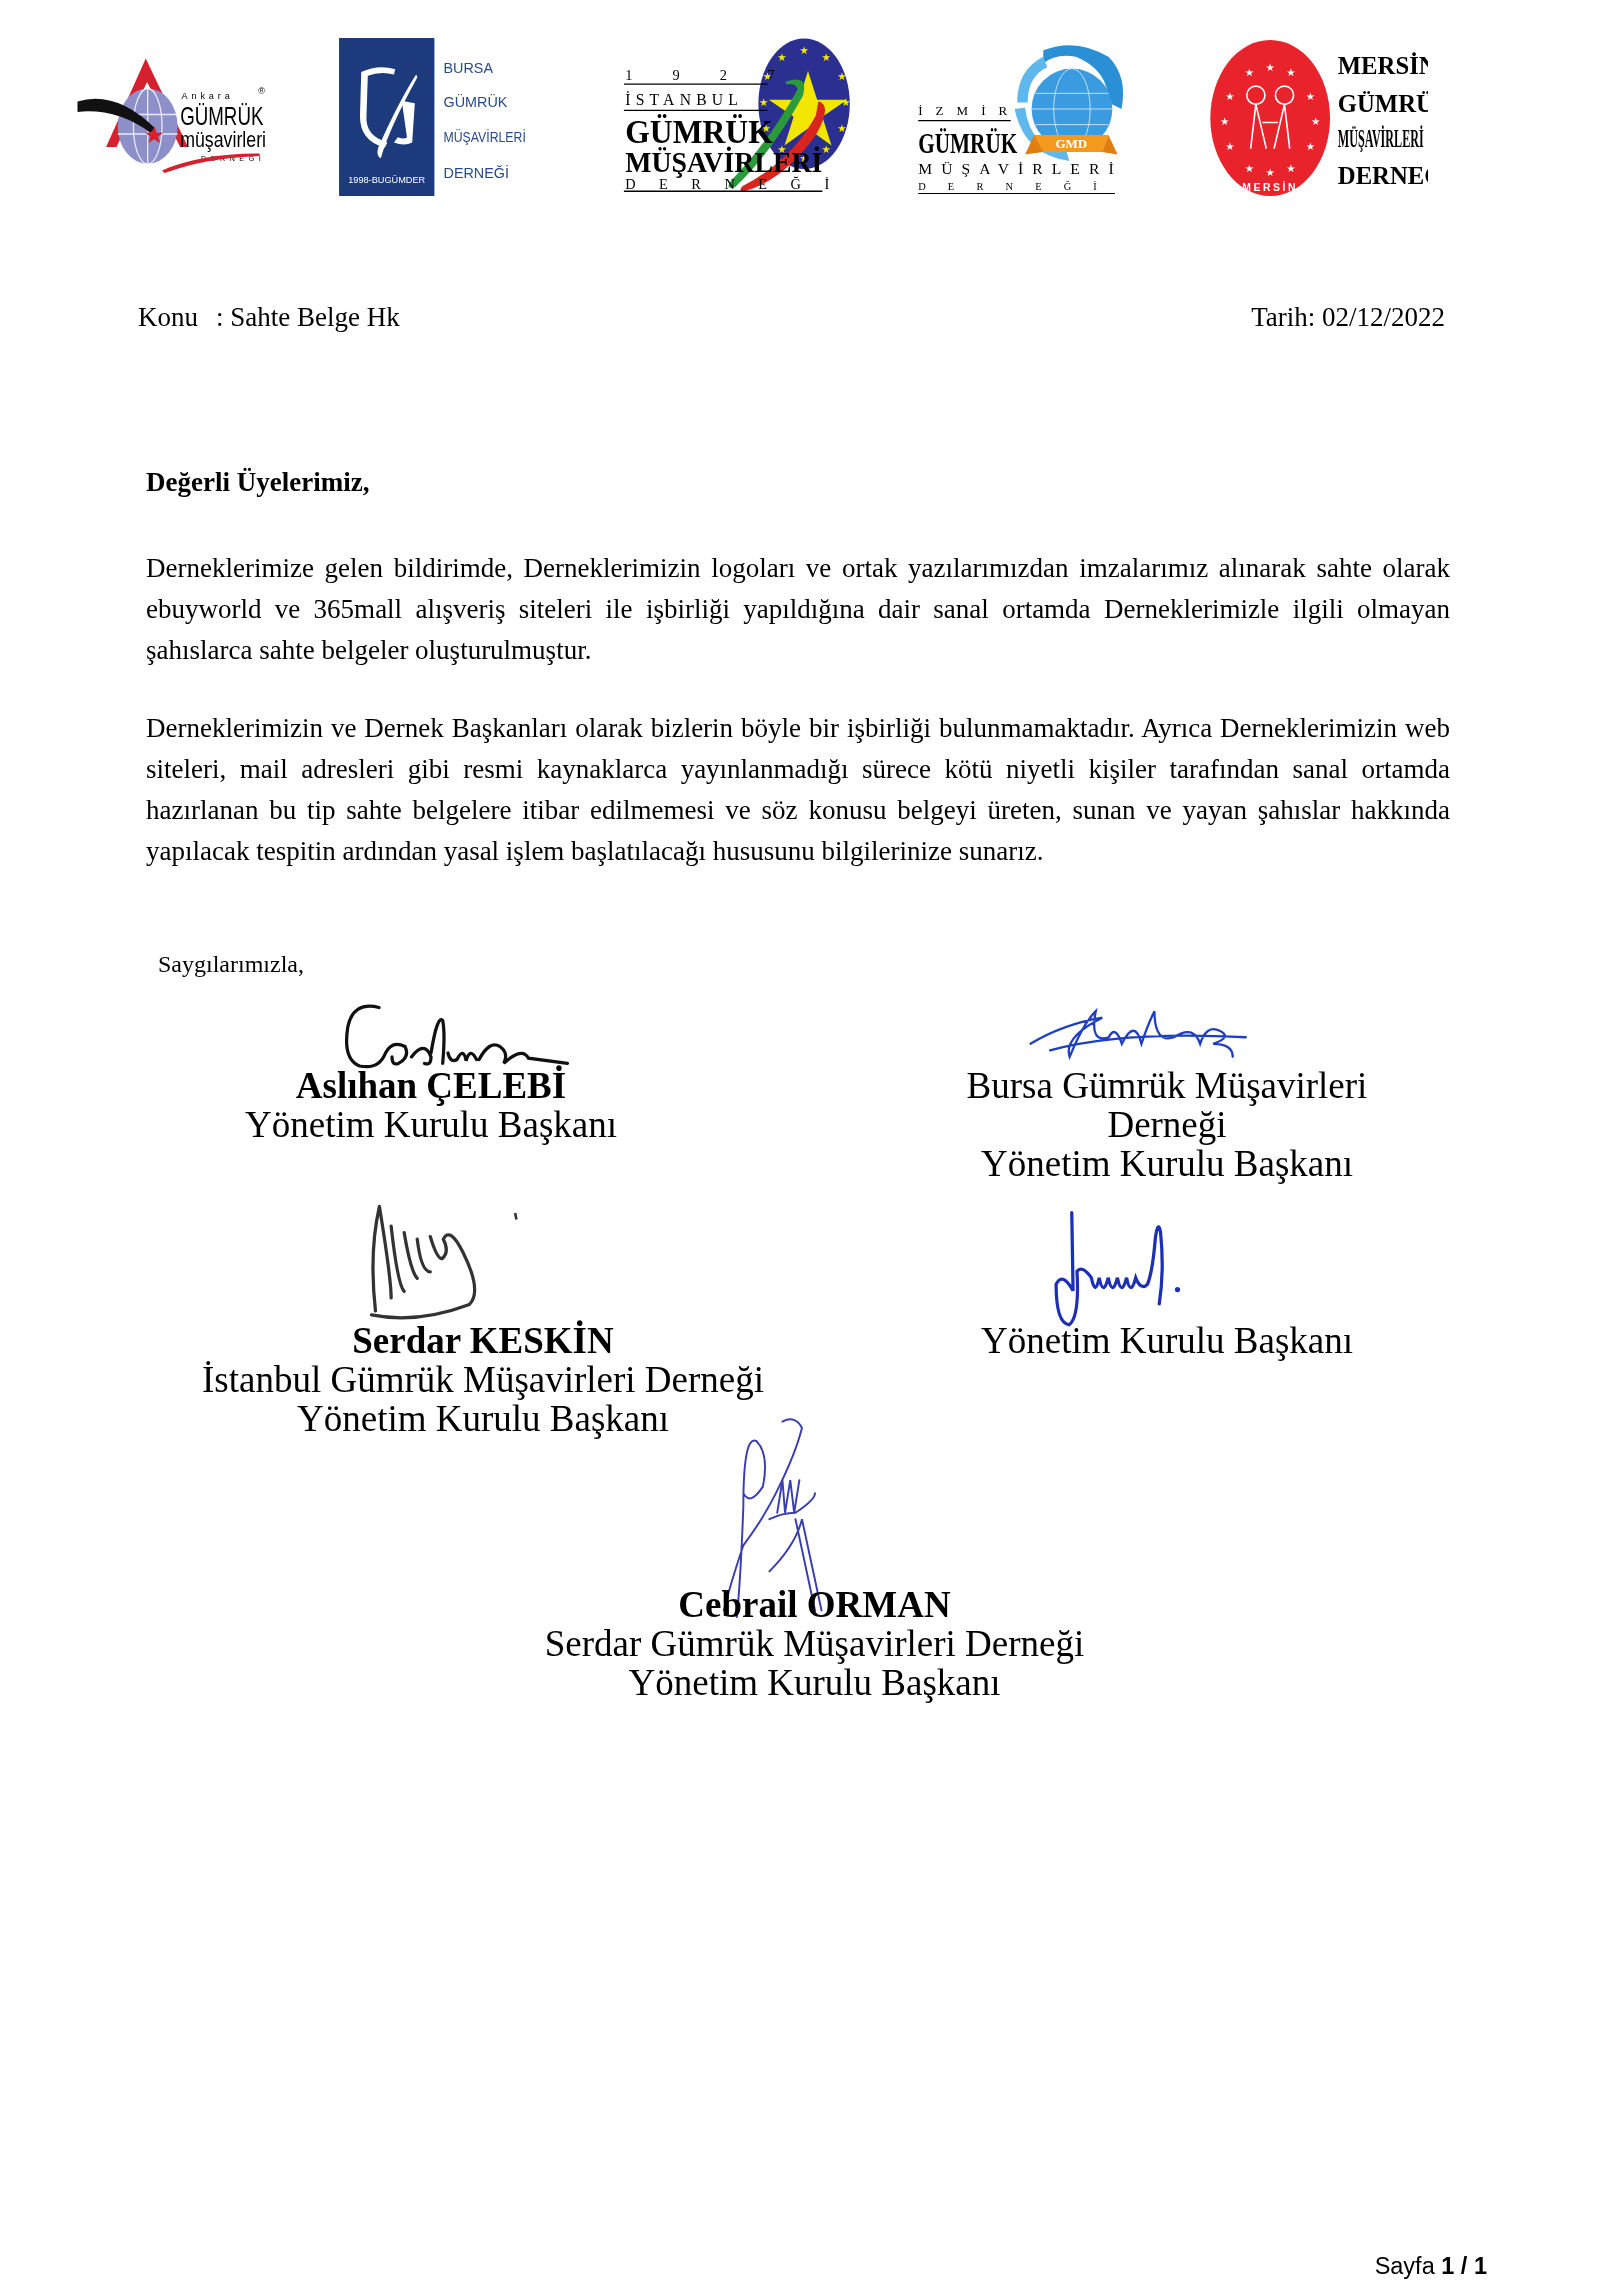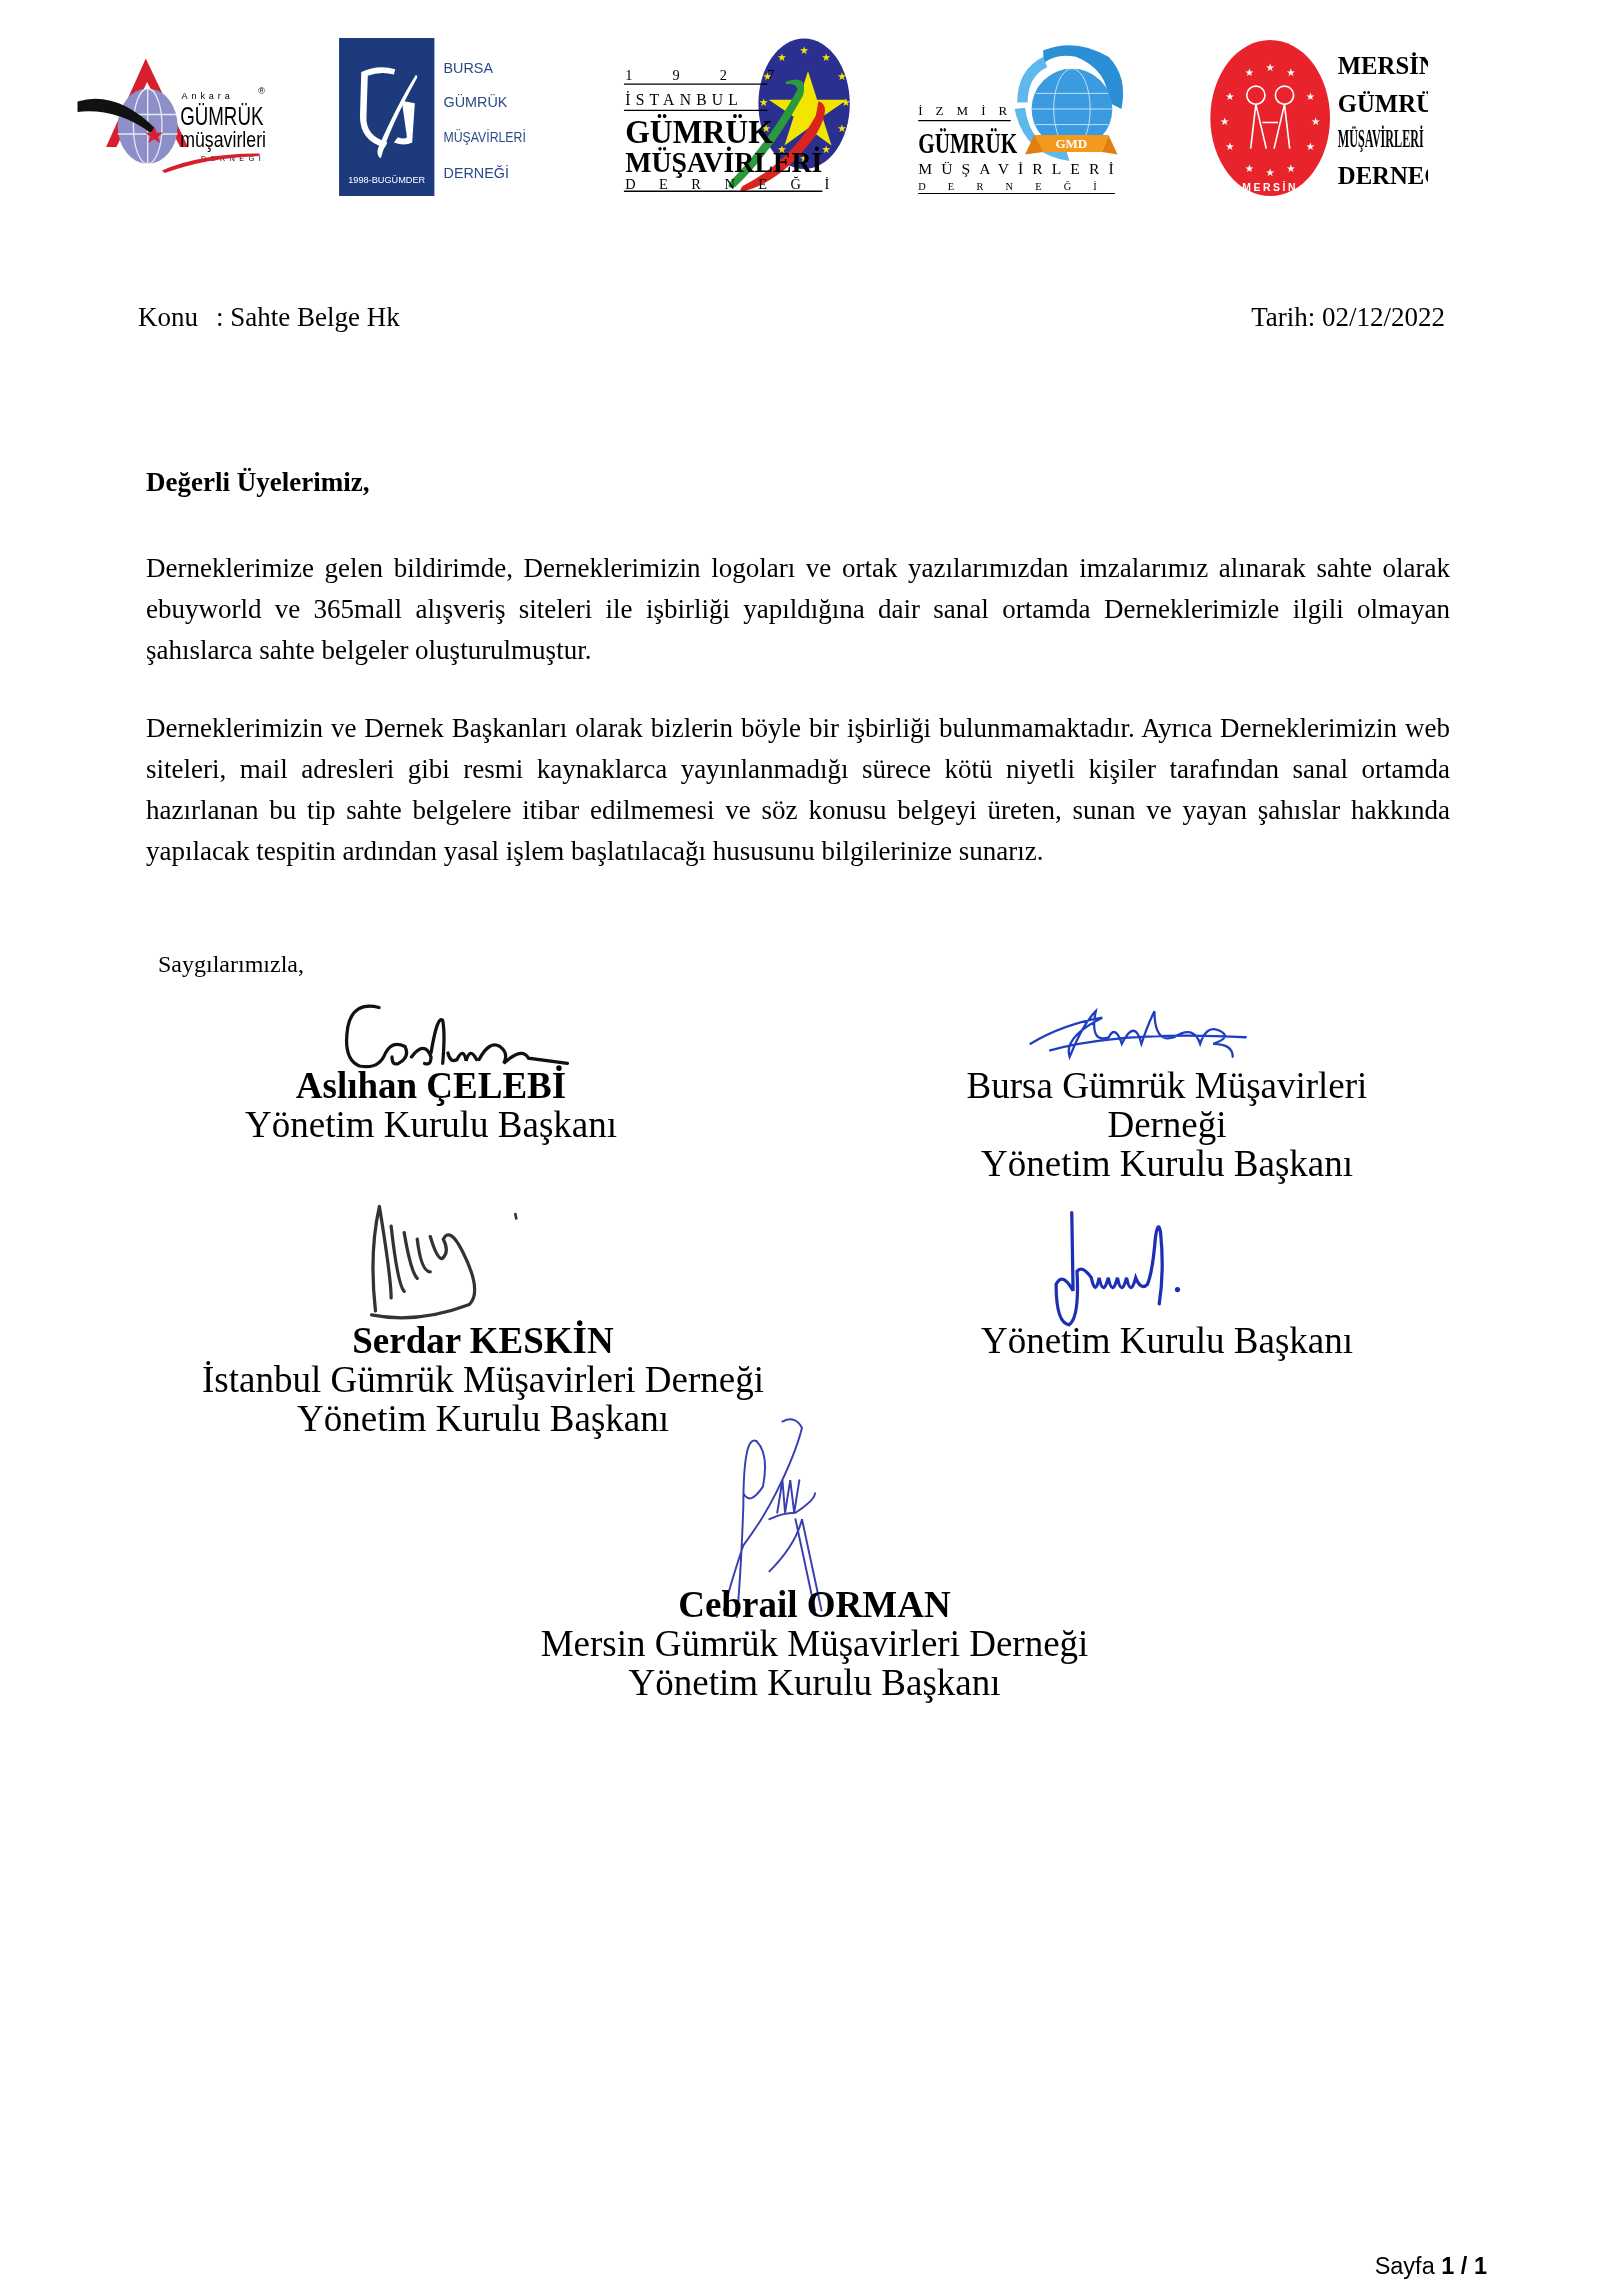--- a/index.html
+++ b/index.html
@@ -212,21 +212,21 @@
   <div>Yönetim Kurulu Başkanı</div>
 </div>
 
 <div class="sig-img" style="left:704px; top:1415px;">
   <svg width="209" height="215" viewBox="0 0 320 330">
     <path d="M80,40 Q60,30 60,140 Q56,250 50,310 M80,40 Q100,60 90,110 Q70,140 60,120 M120,10 Q140,0 150,20 Q140,60 110,120 Q90,160 60,200 Q40,260 30,300 M100,160 Q120,150 140,150 Q170,130 170,120 M112,150 L120,100 L124,150 L132,100 L138,150 L146,100 M100,240 Q140,200 150,160 L180,300 M140,160 L170,300" stroke="#3a3fb0" stroke-width="3" fill="none" stroke-linecap="round"></path>
   </svg>
 </div>
 <div class="sig" style="left:456px; width:717px; top:1585px;">
   <div class="name">Cebrail ORMAN</div>
-  <div>Mersin Gümrük Müşavirleri Derneği</div>
+  <div>Serdar Gümrük Müşavirleri Derneği</div>
   <div>Yönetim Kurulu Başkanı</div>
 </div>
 
 <div class="abs footer">
   <span>Sayfa</span>
   <b>1</b>
   <b>/</b>
   <b>1</b>
 </div>
 

